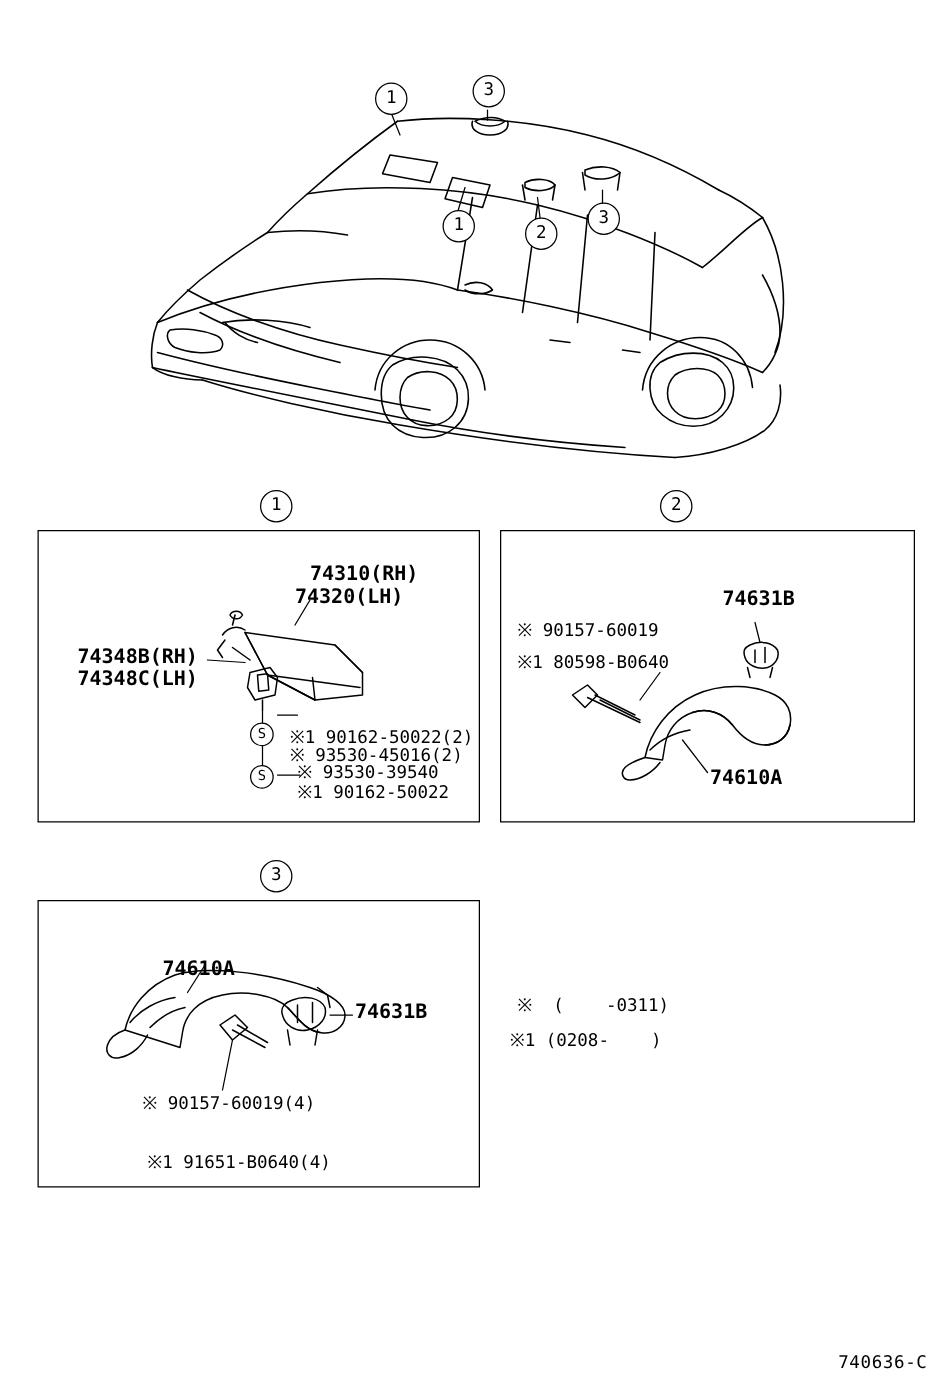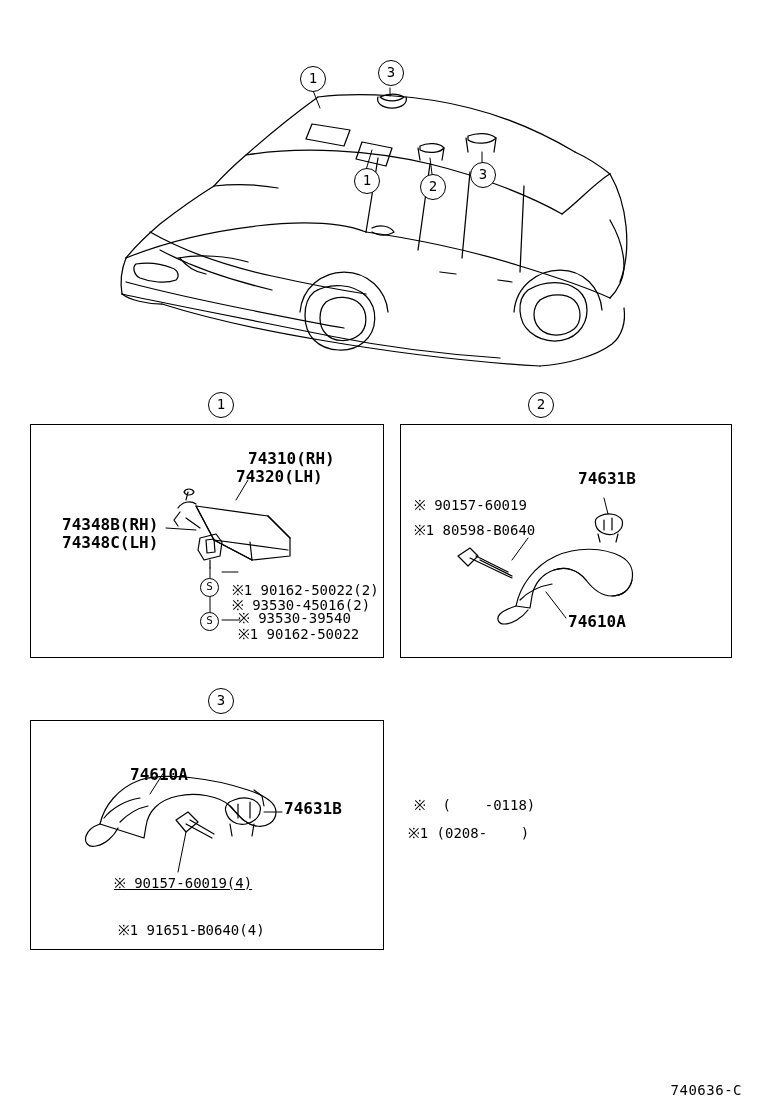--- a/index.html
+++ b/index.html
@@ -268,21 +268,21 @@
       <path d="M186 824 L212 838"></path>
       <path d="M190 820 L214 834"></path>
 
       <path d="M164 772 L150 794" stroke-width="1"></path>
       <path d="M264 812 L282 812" stroke-width="1"></path>
       <path d="M186 832 L178 872" stroke-width="1"></path>
     </g>
   </svg>
   <div class="lbl big" style="left:130px; top:766px;">74610A</div>
   <div class="lbl big" style="left:284px; top:800px;">74631B</div>
-  <div class="lbl small" style="left:114px; top:874px;text-decoration:underline;">※ 90157-60019(4)</div>
+  <div class="lbl small" style="left:114px; top:874px;">※ 90157-60019(4)</div>
   <div class="lbl small" style="left:108px; top:921px;margin-left:10px;">※1 91651-B0640(4)</div>
 
-  <div class="lbl small" style="left:414px; top:796px;">※  (    -0118)</div>
+  <div class="lbl small" style="left:414px; top:796px;">※  (    -0311)</div>
   <div class="lbl small" style="left:408px; top:824px;">※1 (0208-    )</div>
 
   <div class="footer">740636-C</div>
 
 </div>
 
 </body></html>

